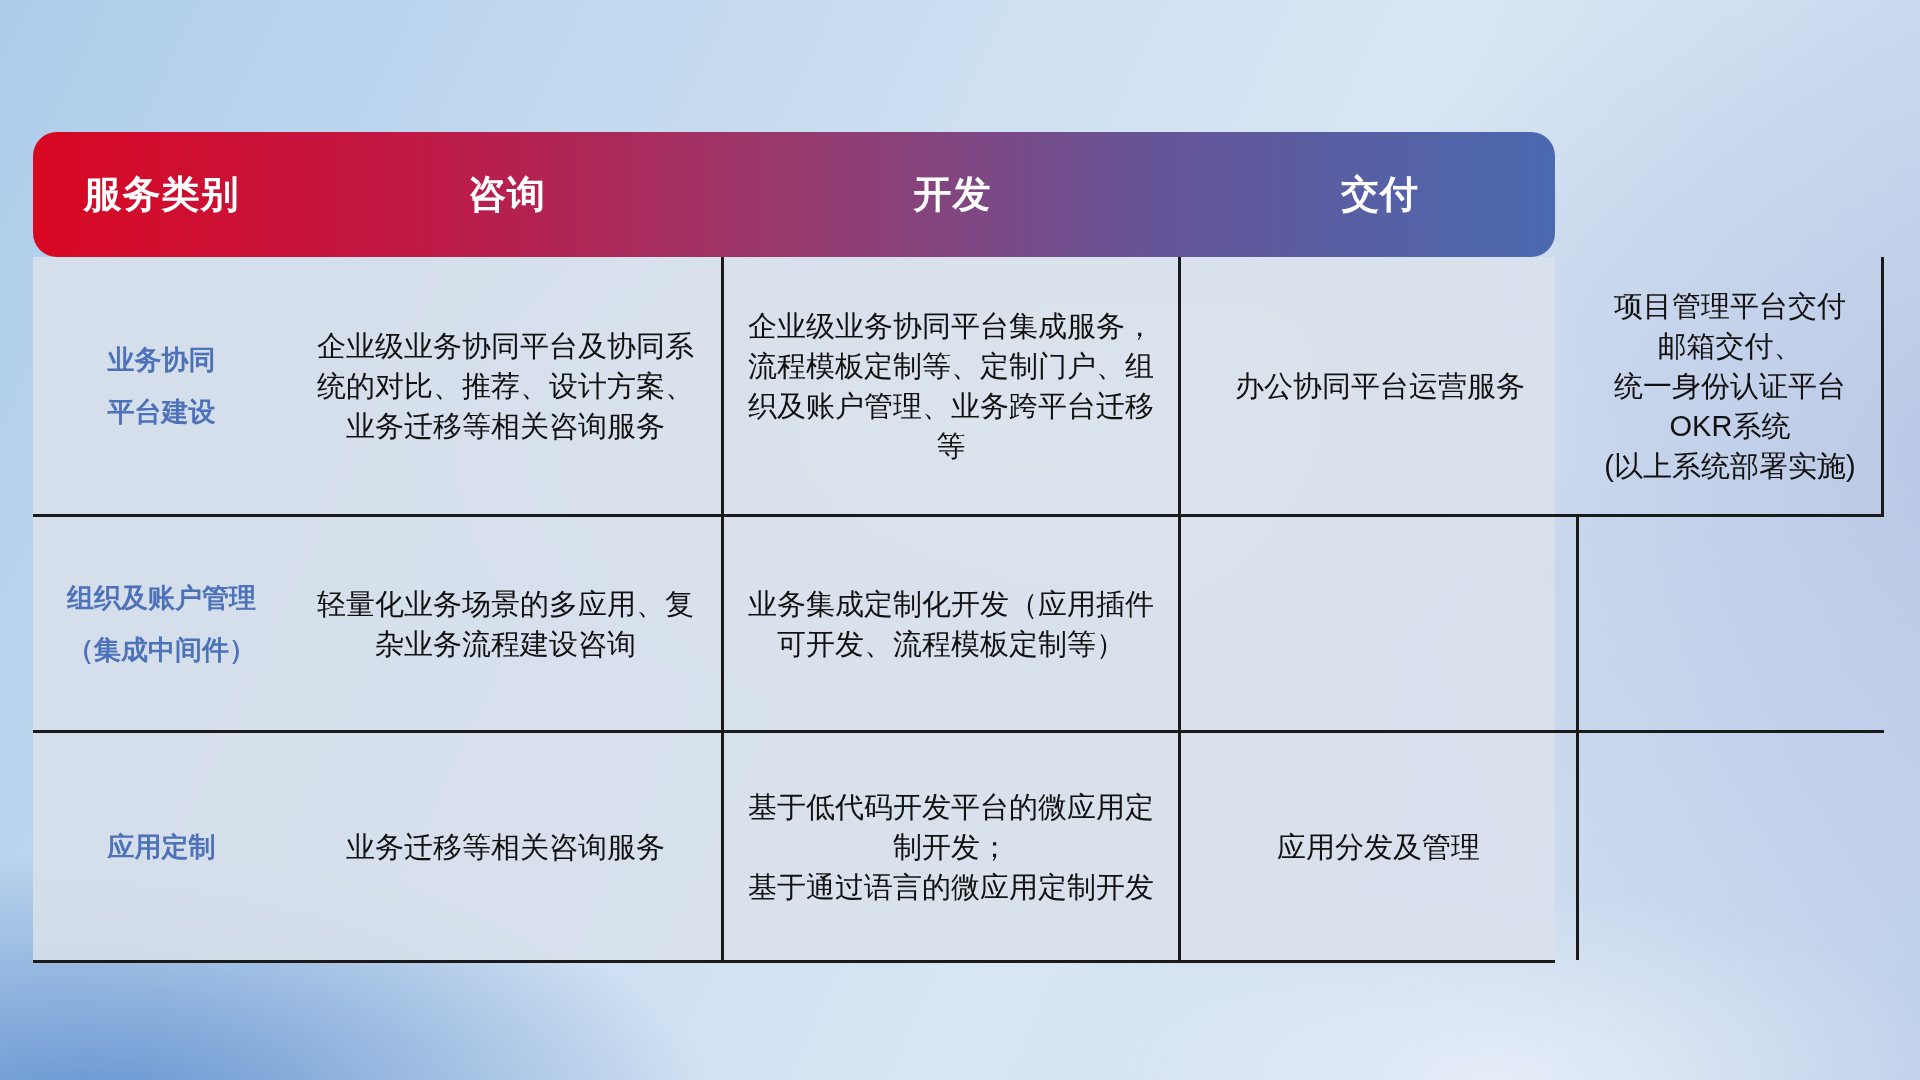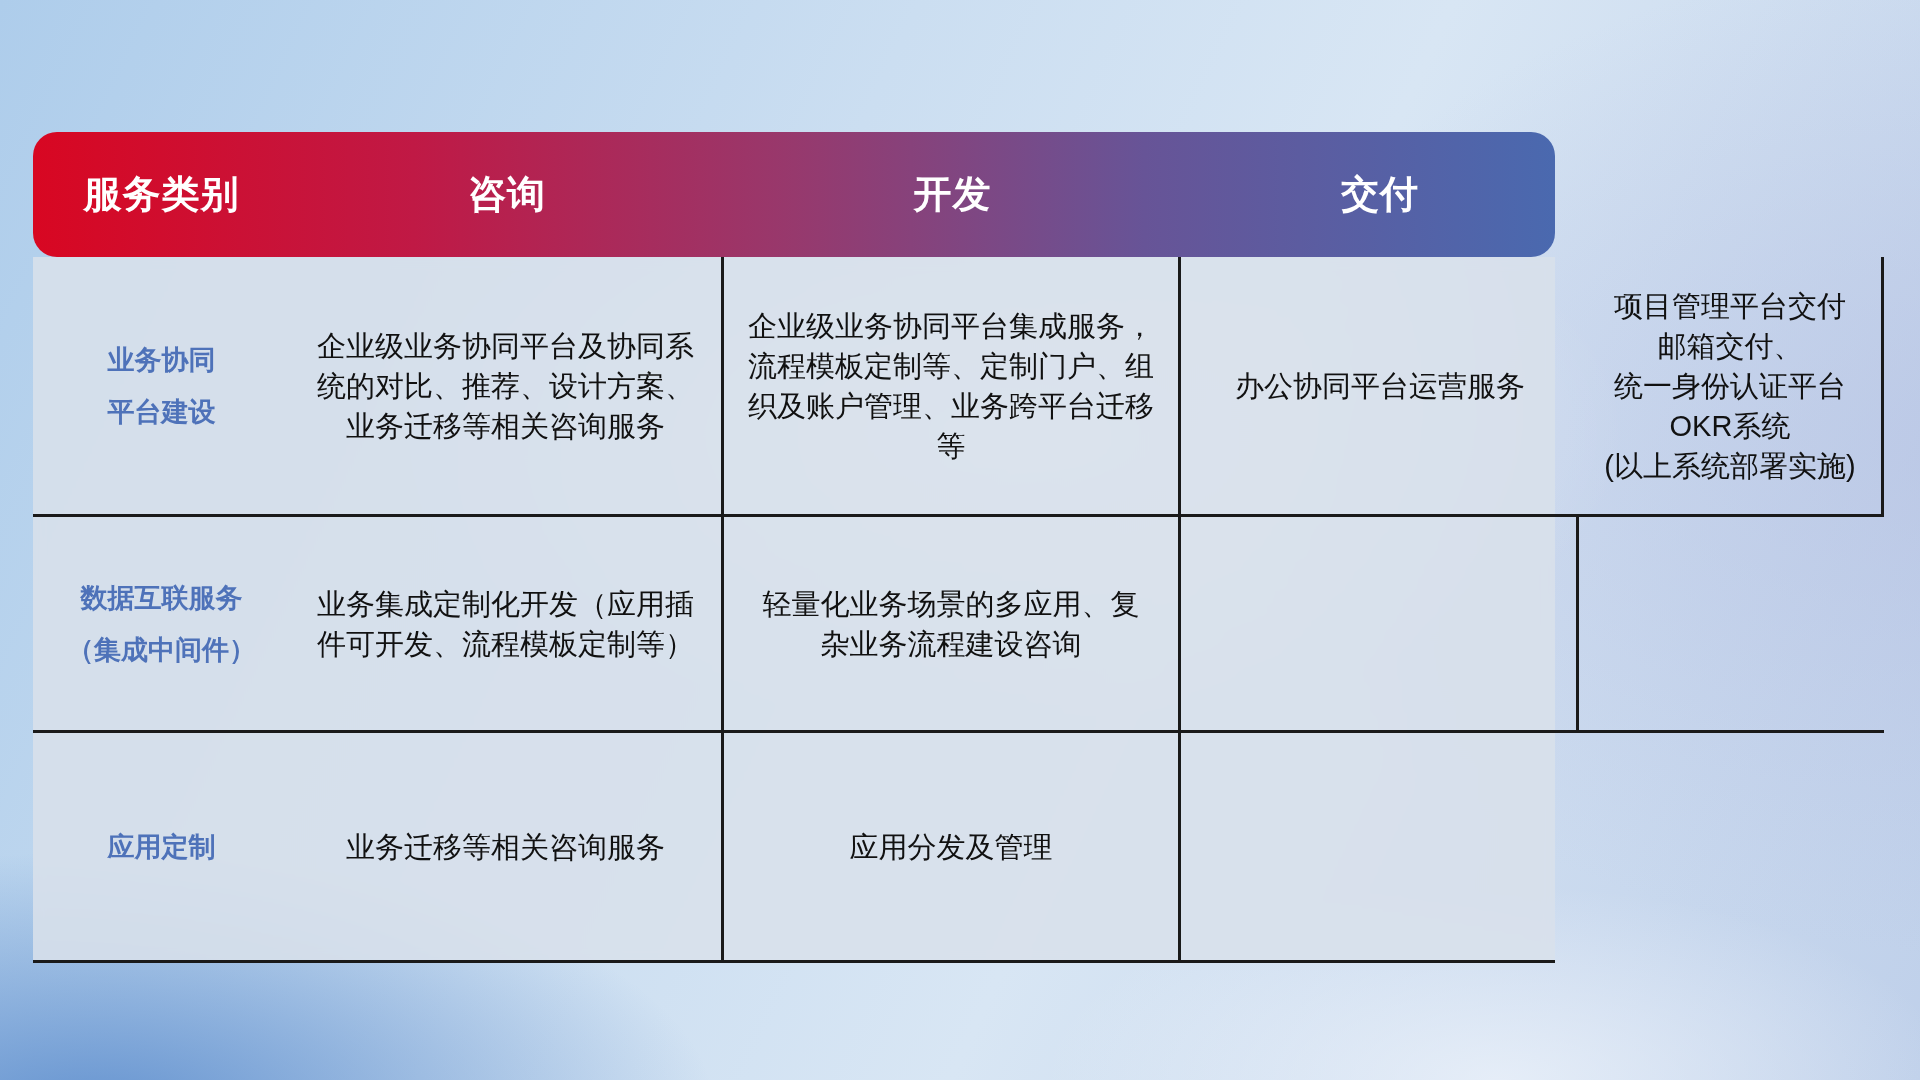--- a/index.html
+++ b/index.html
@@ -98,27 +98,29 @@
 平台建设</div>
       <div class="cell c2 vline hline">企业级业务协同平台及协同系统的对比、推荐、设计方案、业务迁移等相关咨询服务</div>
       <div class="cell vline hline">企业级业务协同平台集成服务，流程模板定制等、定制门户、组织及账户管理、业务跨平台迁移等</div>
       <div class="cell ops hline">办公协同平台运营服务</div>
       <div class="cell vline hline">项目管理平台交付
 邮箱交付、
 统一身份认证平台
 OKR系统
 (以上系统部署实施)</div>
 
-      <div class="cell cat hline">数据互联服务
+      <div class="cell cat hline">组织及账户管理
 （集成中间件）</div>
+      <div class="cell c2 vline hline">轻量化业务场景的多应用、复杂业务流程建设咨询</div>
       <div class="cell vline hline">业务集成定制化开发（应用插件可开发、流程模板定制等）</div>
-      <div class="cell c2 vline hline">轻量化业务场景的多应用、复杂业务流程建设咨询</div>
       <div class="cell vline hline"></div>
       <div class="cell ops hline"></div>
 
       <div class="cell cat">应用定制</div>
       <div class="cell c2 vline">业务迁移等相关咨询服务</div>
+      <div class="cell vline">基于低代码开发平台的微应用定制开发；
+基于通过语言的微应用定制开发</div>
       <div class="cell vline">应用分发及管理</div>
       <div class="cell ops"></div>
     </div>
 
   </div>
 </div>
 
 </body></html>

